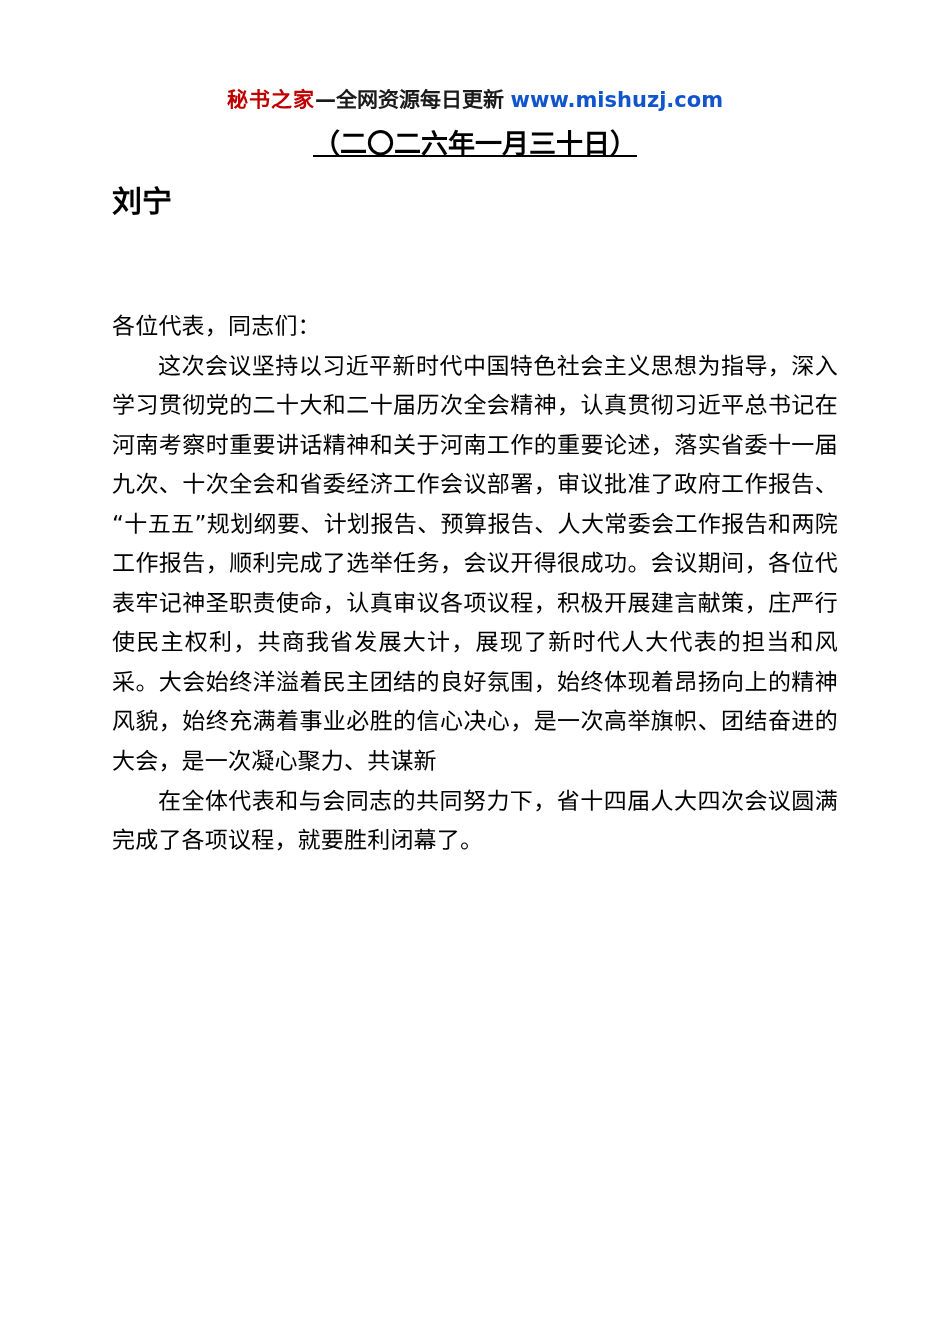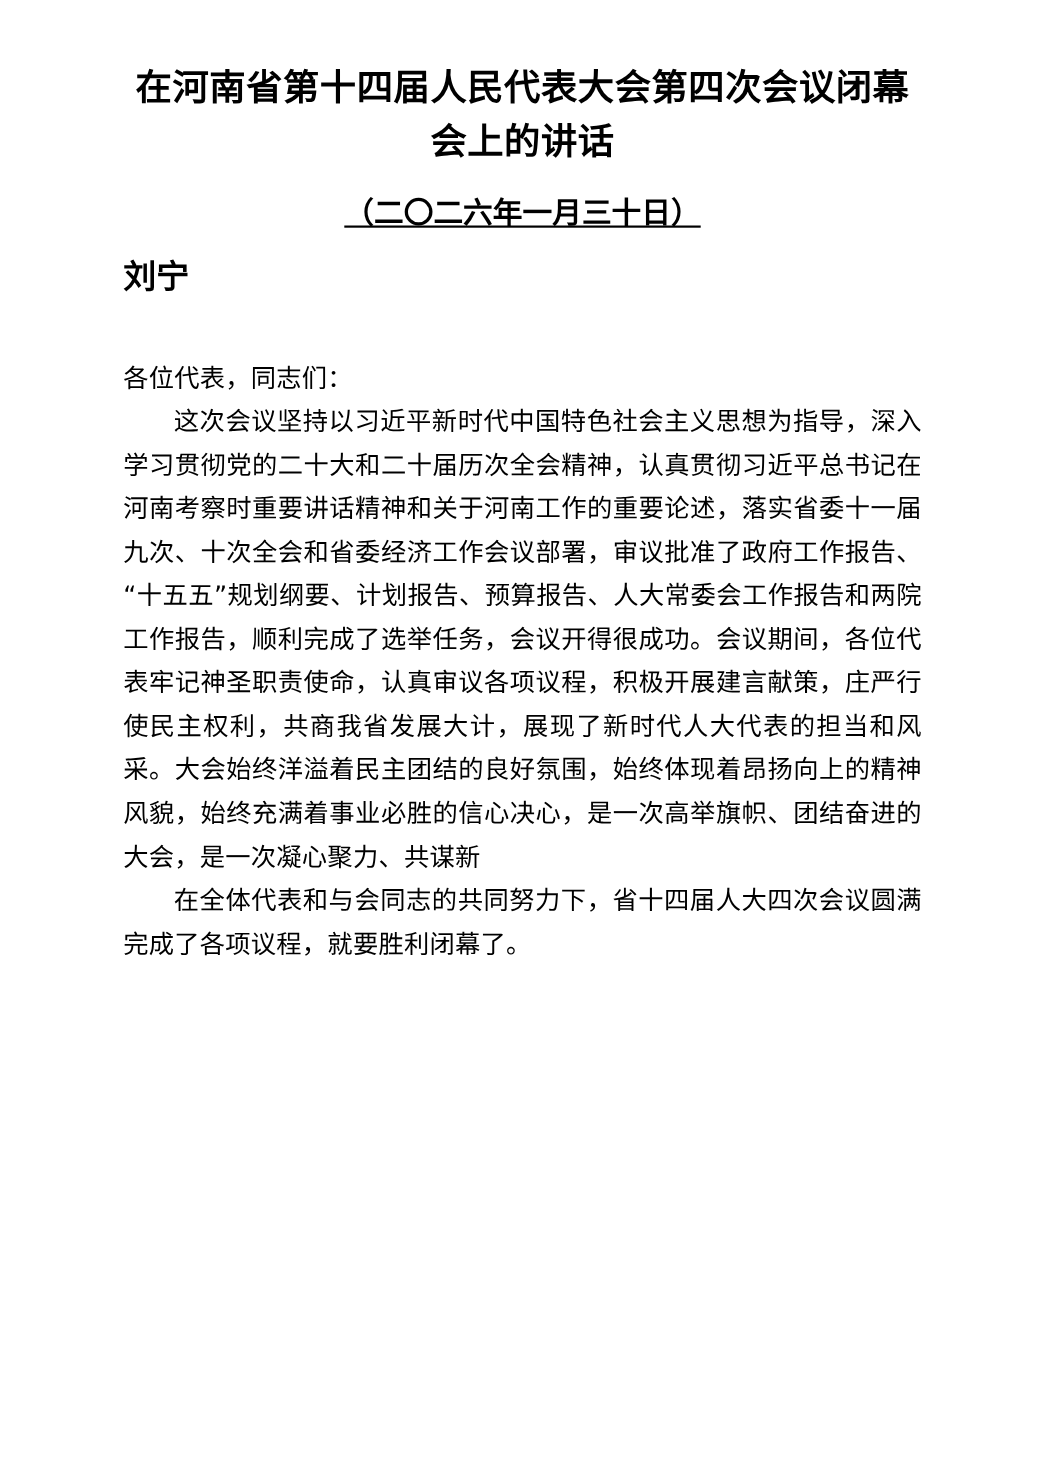--- a/index.html
+++ b/index.html
@@ -63,41 +63,43 @@
   }
   .doc-author {
     margin-top: 18px;
     text-align: left;
     font-size: 30px;
     font-weight: bold;
     line-height: 1.4;
   }
   
   .doc-body {
-    margin-top: 52px;
+    margin-top: 84px;
   }
   .doc-body p {
     margin: 0;
     font-size: 23px;
     line-height: 1.72;
     text-align: justify;
     text-justify: inter-ideograph;
     letter-spacing: 0.2px;
   }
   .doc-body p.indent {
     text-indent: 2em;
   }
 </style>
 </head>
 <body>
 
 <div class="page">
 
+  <div class="site-header">
+    <span class="brand">秘书之家</span><span class="tagline">—全网资源每日更新</span> <span class="url">www.mishuzj.com</span>
+  </div>
 
-  <h1 class="doc-title">在河南省第十四届人民代表大会第四次会议闭幕会上的讲话</h1>
   <div class="doc-date">（二〇二六年一月三十日）</div>
   <div class="doc-author">刘宁</div>
 
   <div class="doc-body">
     <p>各位代表，同志们：</p>
     <p class="indent">这次会议坚持以习近平新时代中国特色社会主义思想为指导，深入学习贯彻党的二十大和二十届历次全会精神，认真贯彻习近平总书记在河南考察时重要讲话精神和关于河南工作的重要论述，落实省委十一届九次、十次全会和省委经济工作会议部署，审议批准了政府工作报告、“十五五”规划纲要、计划报告、预算报告、人大常委会工作报告和两院工作报告，顺利完成了选举任务，会议开得很成功。会议期间，各位代表牢记神圣职责使命，认真审议各项议程，积极开展建言献策，庄严行使民主权利，共商我省发展大计，展现了新时代人大代表的担当和风采。大会始终洋溢着民主团结的良好氛围，始终体现着昂扬向上的精神风貌，始终充满着事业必胜的信心决心，是一次高举旗帜、团结奋进的大会，是一次凝心聚力、共谋新</p>
     <p class="indent">在全体代表和与会同志的共同努力下，省十四届人大四次会议圆满完成了各项议程，就要胜利闭幕了。</p>
   </div>
 
 </div>

